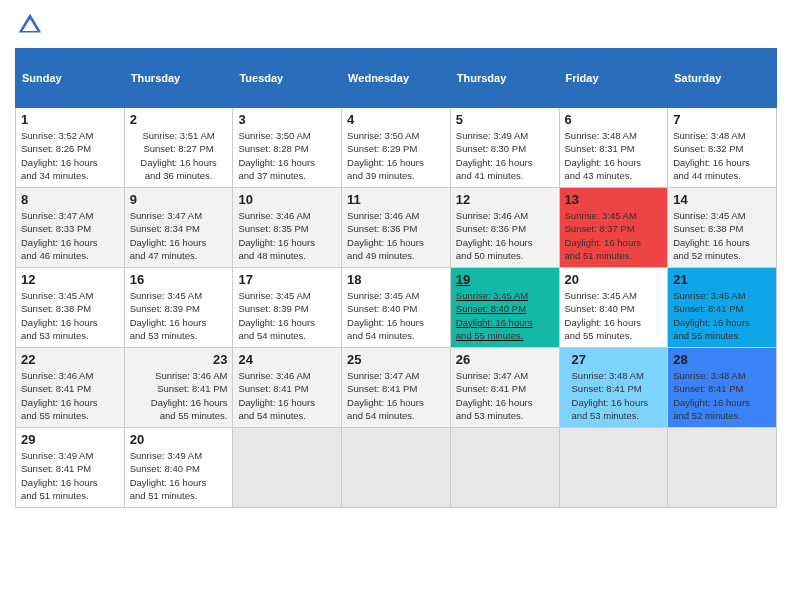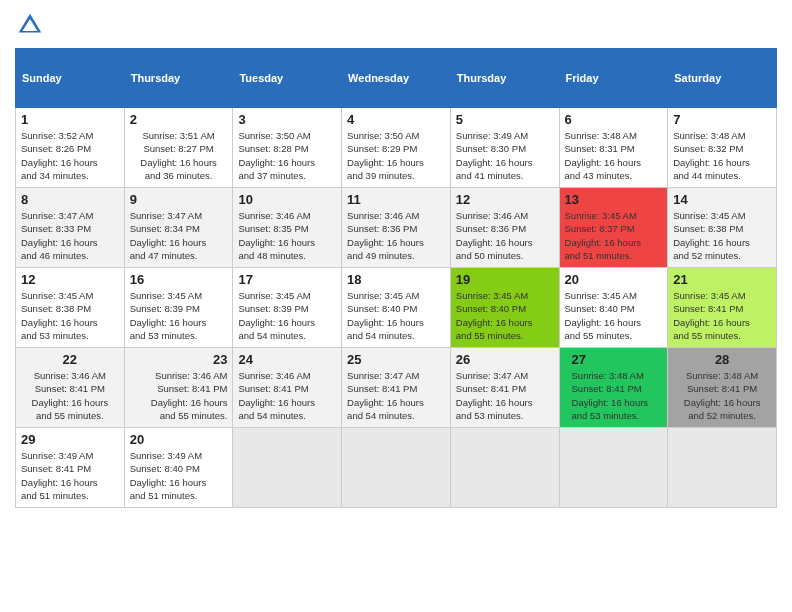--- a/index.html
+++ b/index.html
@@ -260,44 +260,44 @@
 Daylight: 16 hours
 and 54 minutes.</div>
           </td>
           <td style="background-color: rgb(255, 255, 255);">
             <span class="day-number">18</span>
             <div class="day-info" style="white-space: pre-line;">Sunrise: 3:45 AM
 Sunset: 8:40 PM
 Daylight: 16 hours
 and 54 minutes.</div>
           </td>
-          <td style="background-color: #84cc16;">
+          <td style="background-color: #14b8a6; text-decoration: underline;">
             <span class="day-number">19</span>
             <div class="day-info" style="white-space: pre-line;">Sunrise: 3:45 AM
 Sunset: 8:40 PM
 Daylight: 16 hours
 and 55 minutes.</div>
           </td>
           <td style="background-color: rgb(255, 255, 255);">
             <span class="day-number">20</span>
             <div class="day-info" style="white-space: pre-line;">Sunrise: 3:45 AM
 Sunset: 8:40 PM
 Daylight: 16 hours
 and 55 minutes.</div>
           </td>
-          <td style="background-color: #bef264;">
+          <td style="background-color: #0ea5e9;">
             <span class="day-number">21</span>
             <div class="day-info" style="white-space: pre-line;">Sunrise: 3:45 AM
 Sunset: 8:41 PM
 Daylight: 16 hours
 and 55 minutes.</div>
           </td>
         </tr>
         <tr>
-          <td style="background-color: rgb(242, 242, 242); text-align: center;">
+          <td style="background-color: rgb(242, 242, 242);">
             <span class="day-number">22</span>
             <div class="day-info" style="white-space: pre-line;">Sunrise: 3:46 AM
 Sunset: 8:41 PM
 Daylight: 16 hours
 and 55 minutes.</div>
           </td>
           <td style="background-color: rgb(242, 242, 242); text-align: right;">
             <span class="day-number">23</span>
             <div class="day-info" style="white-space: pre-line;">Sunrise: 3:46 AM
 Sunset: 8:41 PM
@@ -318,28 +318,28 @@
 Daylight: 16 hours
 and 54 minutes.</div>
           </td>
           <td style="background-color: rgb(242, 242, 242);">
             <span class="day-number">26</span>
             <div class="day-info" style="white-space: pre-line;">Sunrise: 3:47 AM
 Sunset: 8:41 PM
 Daylight: 16 hours
 and 53 minutes.</div>
           </td>
-          <td style="background-color: #22c55e; padding-left: 12px;">
+          <td style="background-color: #7dd3fc; padding-left: 12px;">
             <span class="day-number">27</span>
             <div class="day-info" style="white-space: pre-line;">Sunrise: 3:48 AM
 Sunset: 8:41 PM
 Daylight: 16 hours
 and 53 minutes.</div>
           </td>
-          <td style="background-color: #a3a3a3; text-align: center;">
+          <td style="background-color: #3b82f6;">
             <span class="day-number">28</span>
             <div class="day-info" style="white-space: pre-line;">Sunrise: 3:48 AM
 Sunset: 8:41 PM
 Daylight: 16 hours
 and 52 minutes.</div>
           </td>
         </tr>
         <tr>
           <td style="background-color: rgb(255, 255, 255);">
             <span class="day-number">29</span>

